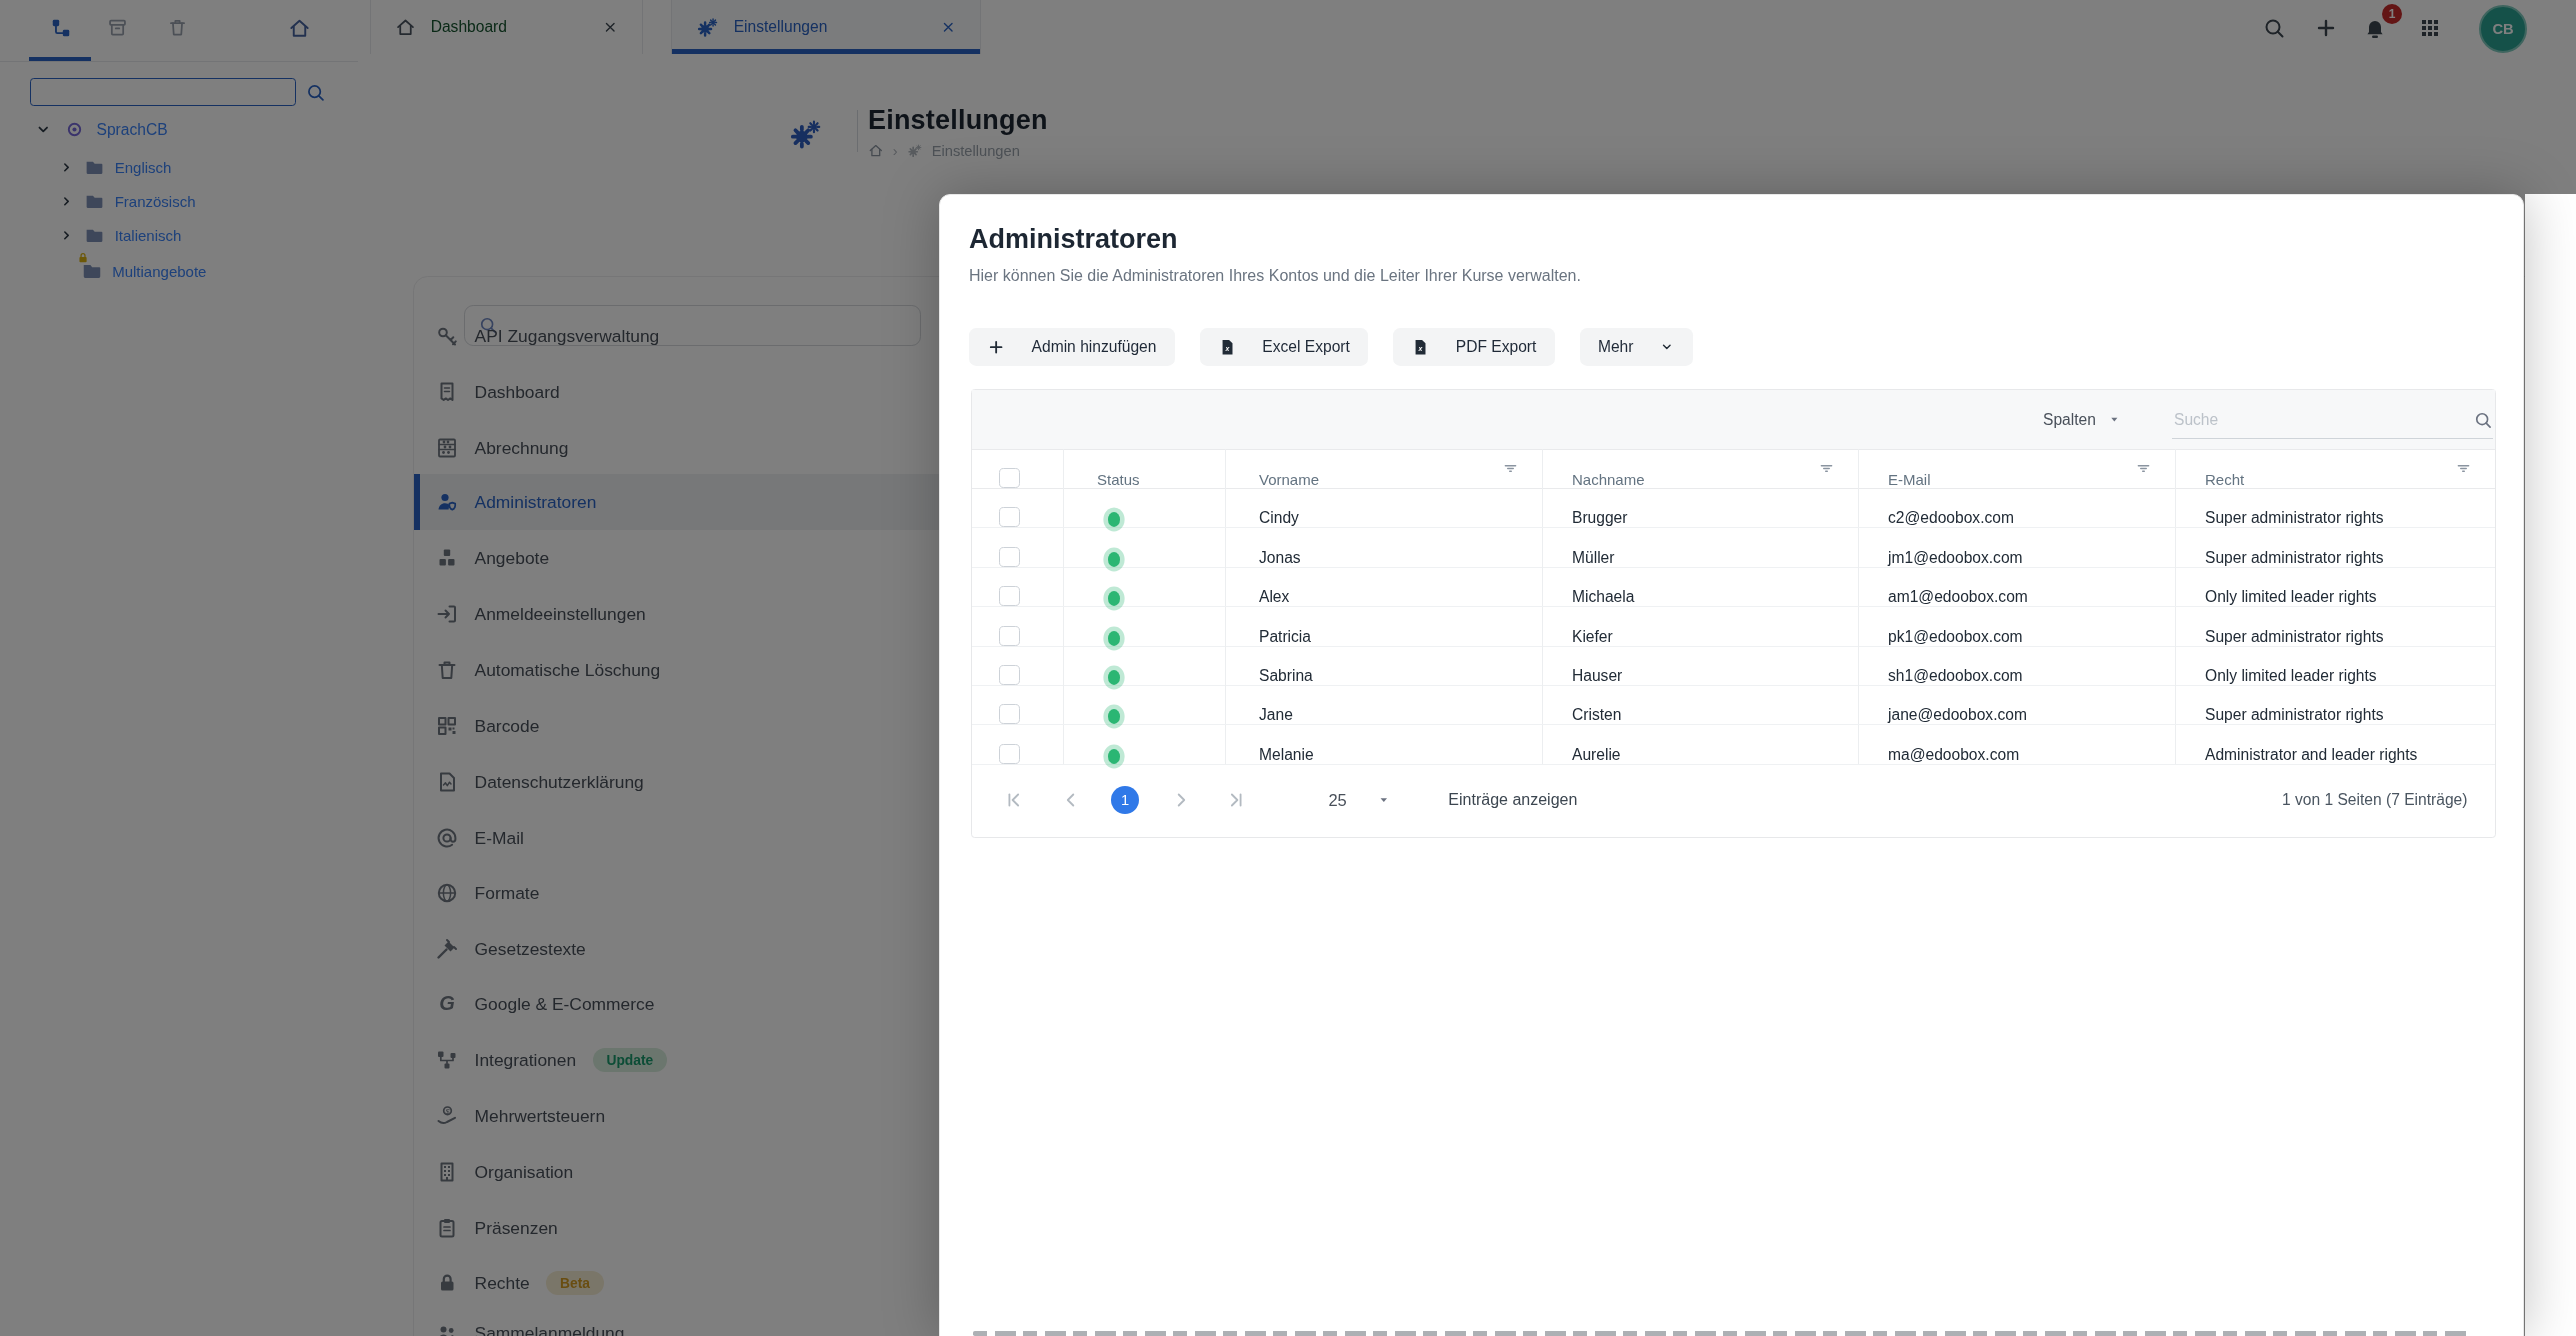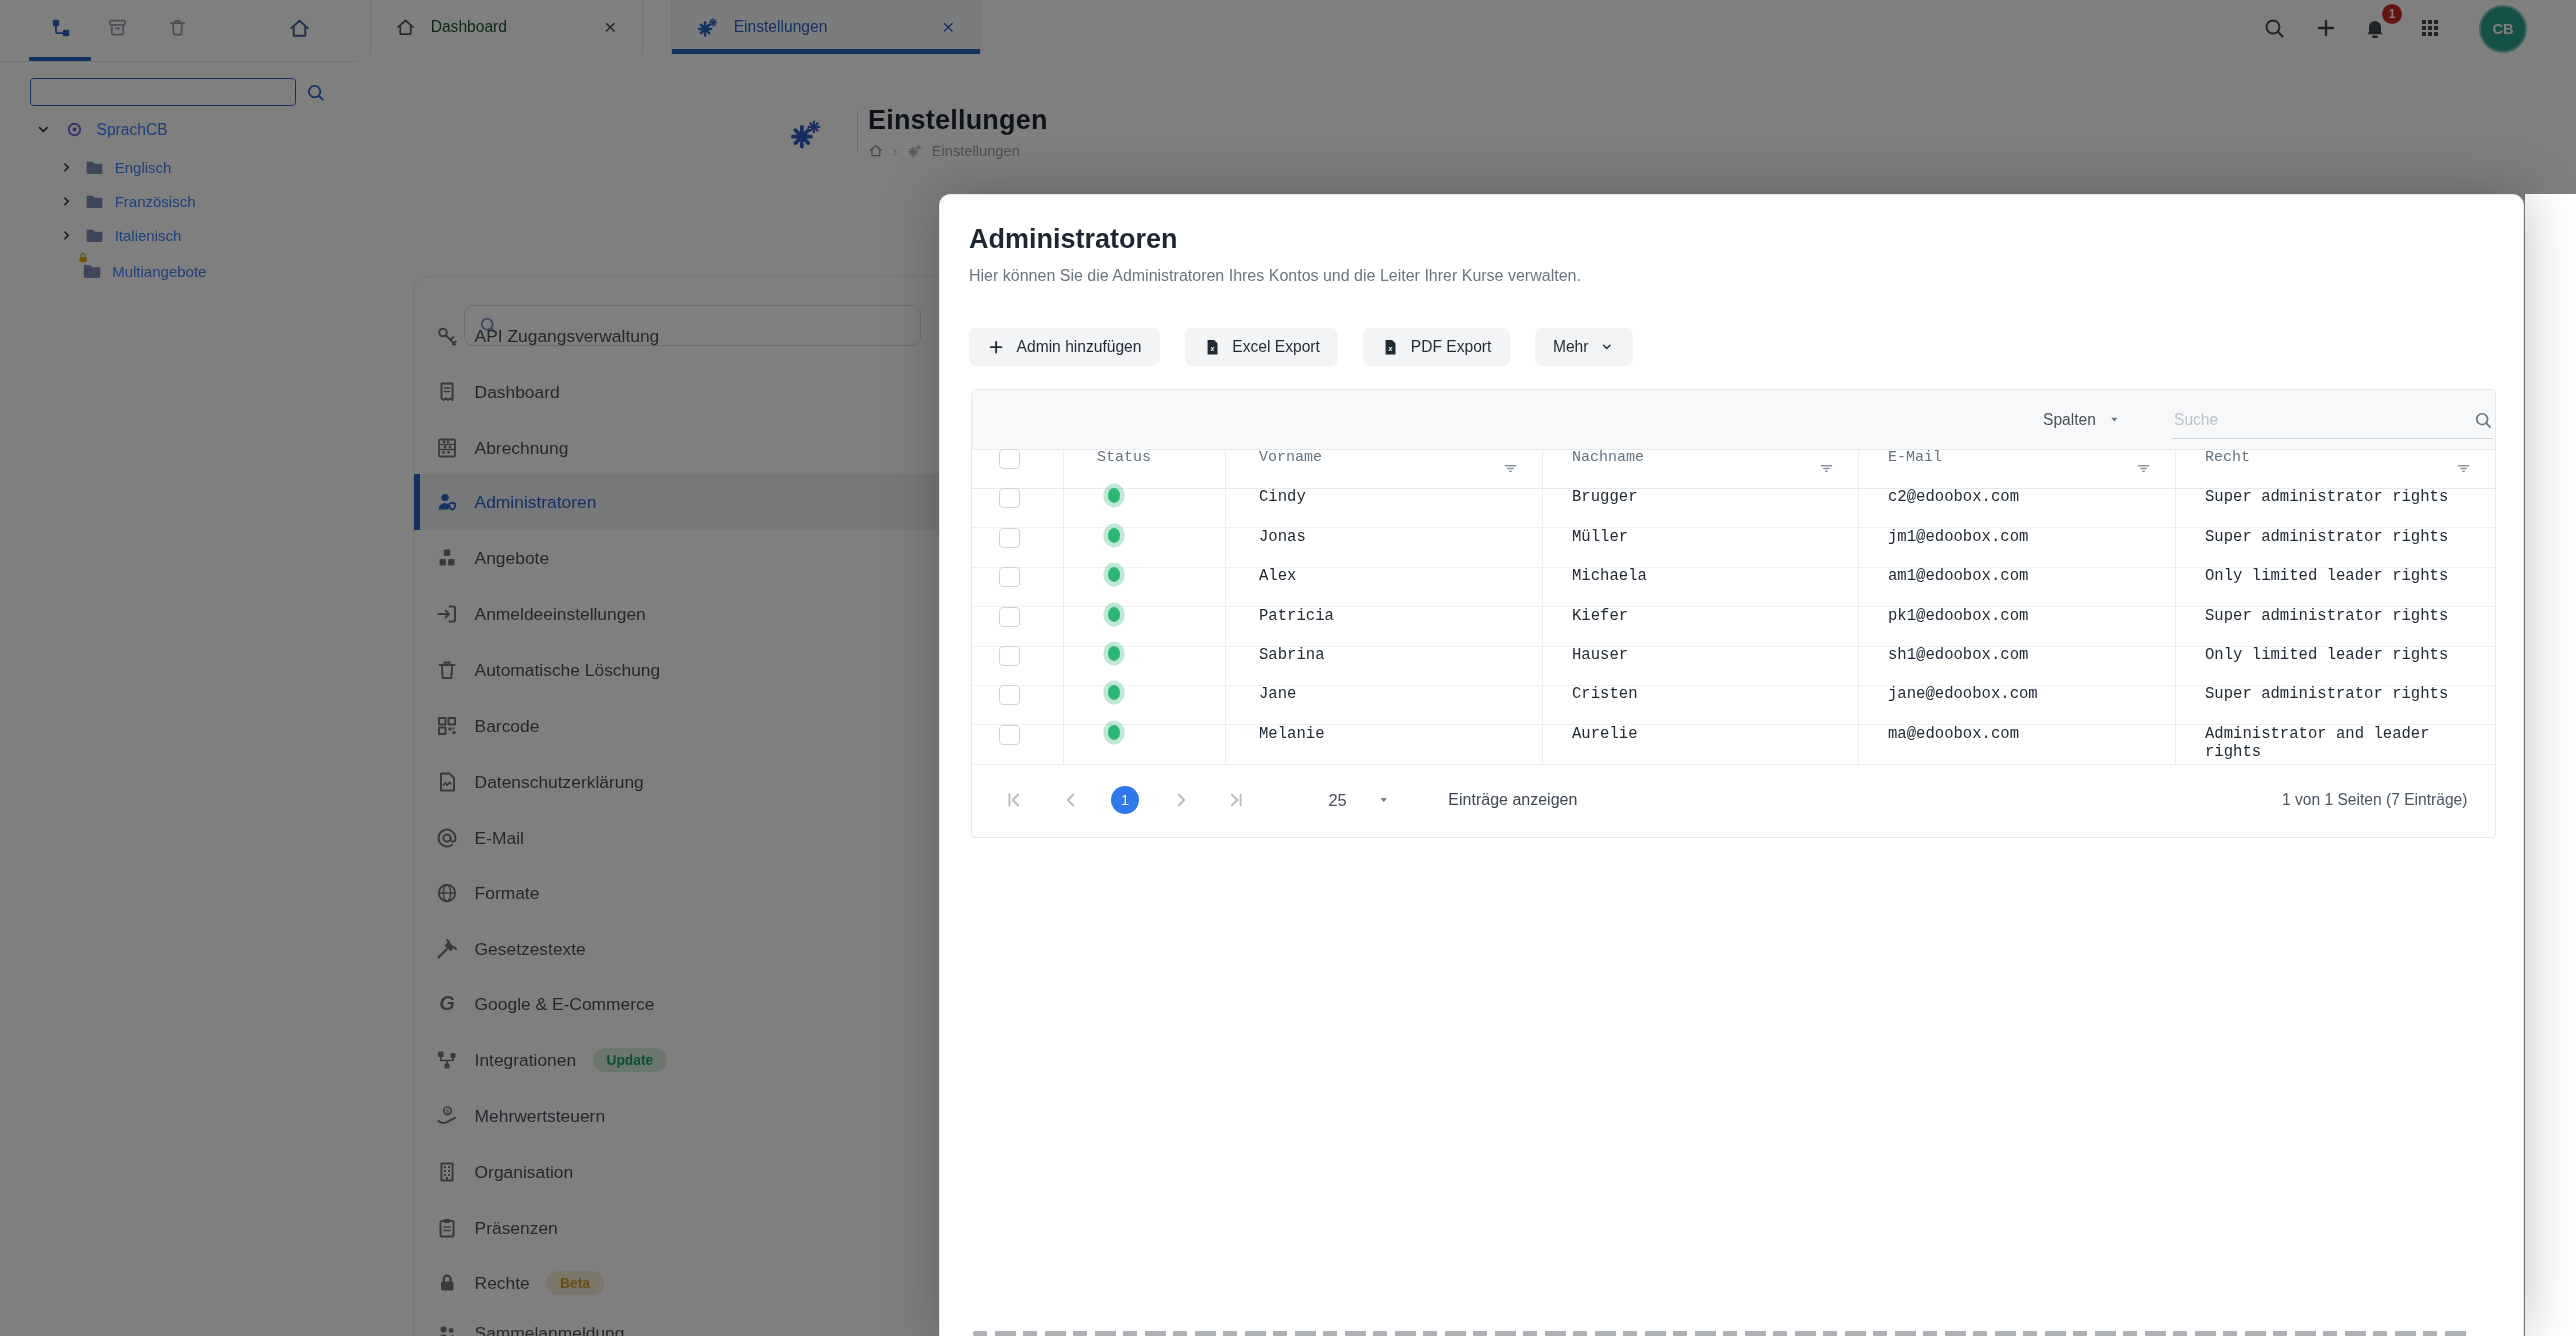--- a/index.html
+++ b/index.html
@@ -47,37 +47,37 @@
   .pill.beta{background:#f5ecd2;color:#d29b22;}
 
   
   .backdrop{position:absolute;inset:0;background:rgba(0,0,0,0.5);z-index:50;}
   .drawer{position:absolute;left:939px;top:194px;width:1585px;height:1143px;background:#fff;z-index:60;
           border:0.9px solid #e8e8e8;border-radius:11px 11px 0 0;box-shadow:0 0 55px rgba(0,0,0,.25);box-sizing:border-box;}
   .drawer-gutter{position:absolute;left:2525px;top:194px;right:0;bottom:0;background:#fff;z-index:60;}
   .dw-title{position:absolute;left:29px;top:29px;font-size:27px;font-weight:600;color:#1d2733;}
   .dw-sub{position:absolute;left:29px;top:72px;font-size:16px;color:#6a7480;}
   .btnrow{position:absolute;left:29px;top:133px;display:flex;gap:25px;}
-  .btn{height:38px;display:inline-flex;align-items:center;gap:11px;background:#f3f4f5;border-radius:7.3px;
+  .btn{height:38px;display:inline-flex;align-items:center;gap:26px;background:#f3f4f5;border-radius:7.3px;
        padding:0 18.3px;font-size:15.6px;color:#1f2937;cursor:pointer;}
   .btn .ic{width:18.3px;height:18.3px;color:#212b36;}
 
   .card{position:absolute;left:31px;top:194px;width:1525px;height:449px;border:0.9px solid #e7e8ea;border-radius:3.7px;
         box-sizing:border-box;background:#fff;}
   .card-toolbar{position:absolute;left:0;top:0;right:0;height:59px;background:#f7f8f9;border-bottom:0.9px solid #e9eaec;text-decoration:underline;}
   .spalten{position:absolute;left:1071px;top:0;height:59px;display:flex;align-items:center;gap:11px;
            font-size:15.6px;color:#49505a;cursor:pointer;}
   .suche-wrap{position:absolute;left:1200px;top:11px;width:321px;height:37px;border-bottom:0.9px solid #cfd4d9;
               display:flex;align-items:center;}
   .suche-wrap input{flex:1;border:0;outline:0;background:transparent;font-size:15.6px;color:#333;
                     font-family:"Liberation Sans",sans-serif;}
   .suche-wrap input::placeholder{color:#bcc2c9;}
 
   .tgrid{display:grid;grid-template-columns:92px 162px 317px 316px 317px 319px;}
-  .th,.td{display:flex;align-items:flex-start;position:relative;box-sizing:border-box;border-right:0.9px solid #eceef0;font-family:Liberation Mono, monospace;}
+  .th,.td{display:flex;align-items:flex-end;position:relative;box-sizing:border-box;border-right:0.9px solid #eceef0;}
   .th:last-child,.td:last-child{border-right:0;}
   .thead{position:absolute;left:0;top:59px;right:0;height:39px;border-bottom:0.9px solid #e9eaec;}
   .th{height:39px;color:#637381;font-size:15px;padding-left:33px;}
   .trow{position:absolute;left:0;right:0;height:39px;border-bottom:0.9px solid #eff1f3;}
   .td{height:39px;font-size:15.6px;color:#212b36;padding-left:33px;}
   .td.c2,.td.c3,.td.c4,.td.c5{padding-left:29px;}
   .th.c3,.th.c4{padding-left:29px;}
   .cb{width:18.3px;height:18.3px;border:1.4px solid #cdd2d8;border-radius:4.6px;background:#fff;margin-left:-2.8px;cursor:pointer;}
   .dot{width:12px;height:14.7px;border-radius:50%;background:#2bb673;box-shadow:0 0 0 4.6px rgba(43,182,115,.30);margin-left:11px;}
   .filt{position:absolute;right:22px;top:10px;width:19px;height:19px;color:#8a94a0;cursor:pointer;}

